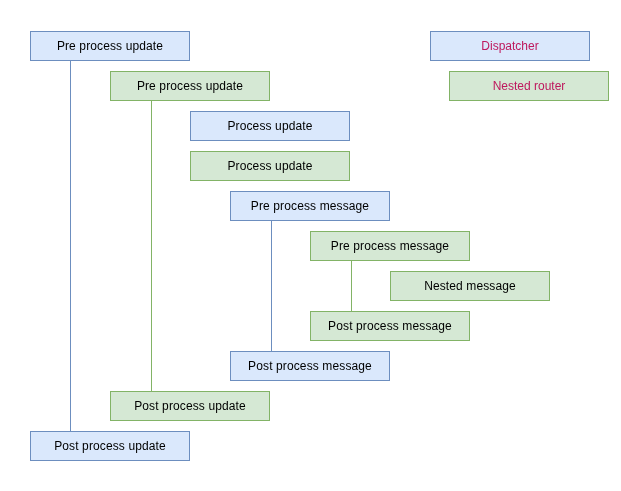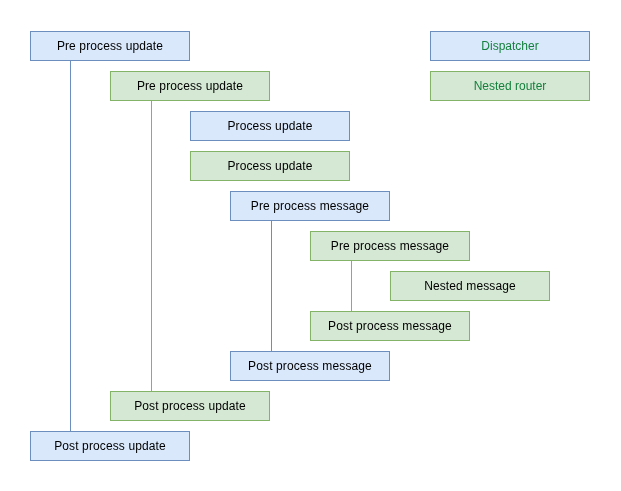--- a/index.html
+++ b/index.html
@@ -49,32 +49,33 @@
     border-color: #82b366;
   }
   .legend-node {
     position: absolute;
     box-sizing: border-box;
     display: flex;
     align-items: center;
     justify-content: center;
     font-size: 12px;
     line-height: 13px;
-    color: #15803d;
+    color: #be185d;
     white-space: nowrap;
     border-width: 1px;
     border-style: solid;
   }
   .legend-node.dispatcher {
     background: #dae8fc;
     border-color: #6c8ebf;
   }
   .legend-node.router {
     background: #d5e8d4;
     border-color: #82b366;
+    margin-left: 19px;
   }
 </style>
 </head>
 <body>
 
 <div id="canvas" style="width: 621px; height: 491px; background: rgb(255, 255, 255);">
 
   <svg id="edge-layer" viewBox="0 0 621 491" xmlns="http://www.w3.org/2000/svg" style="width: 621px; height: 491px;">
       <line x1="70.5" y1="61" x2="70.5" y2="431" stroke="#6c8ebf" stroke-width="1"></line>
       <line x1="151.5" y1="101" x2="151.5" y2="391" stroke="#82b366" stroke-width="1"></line>

